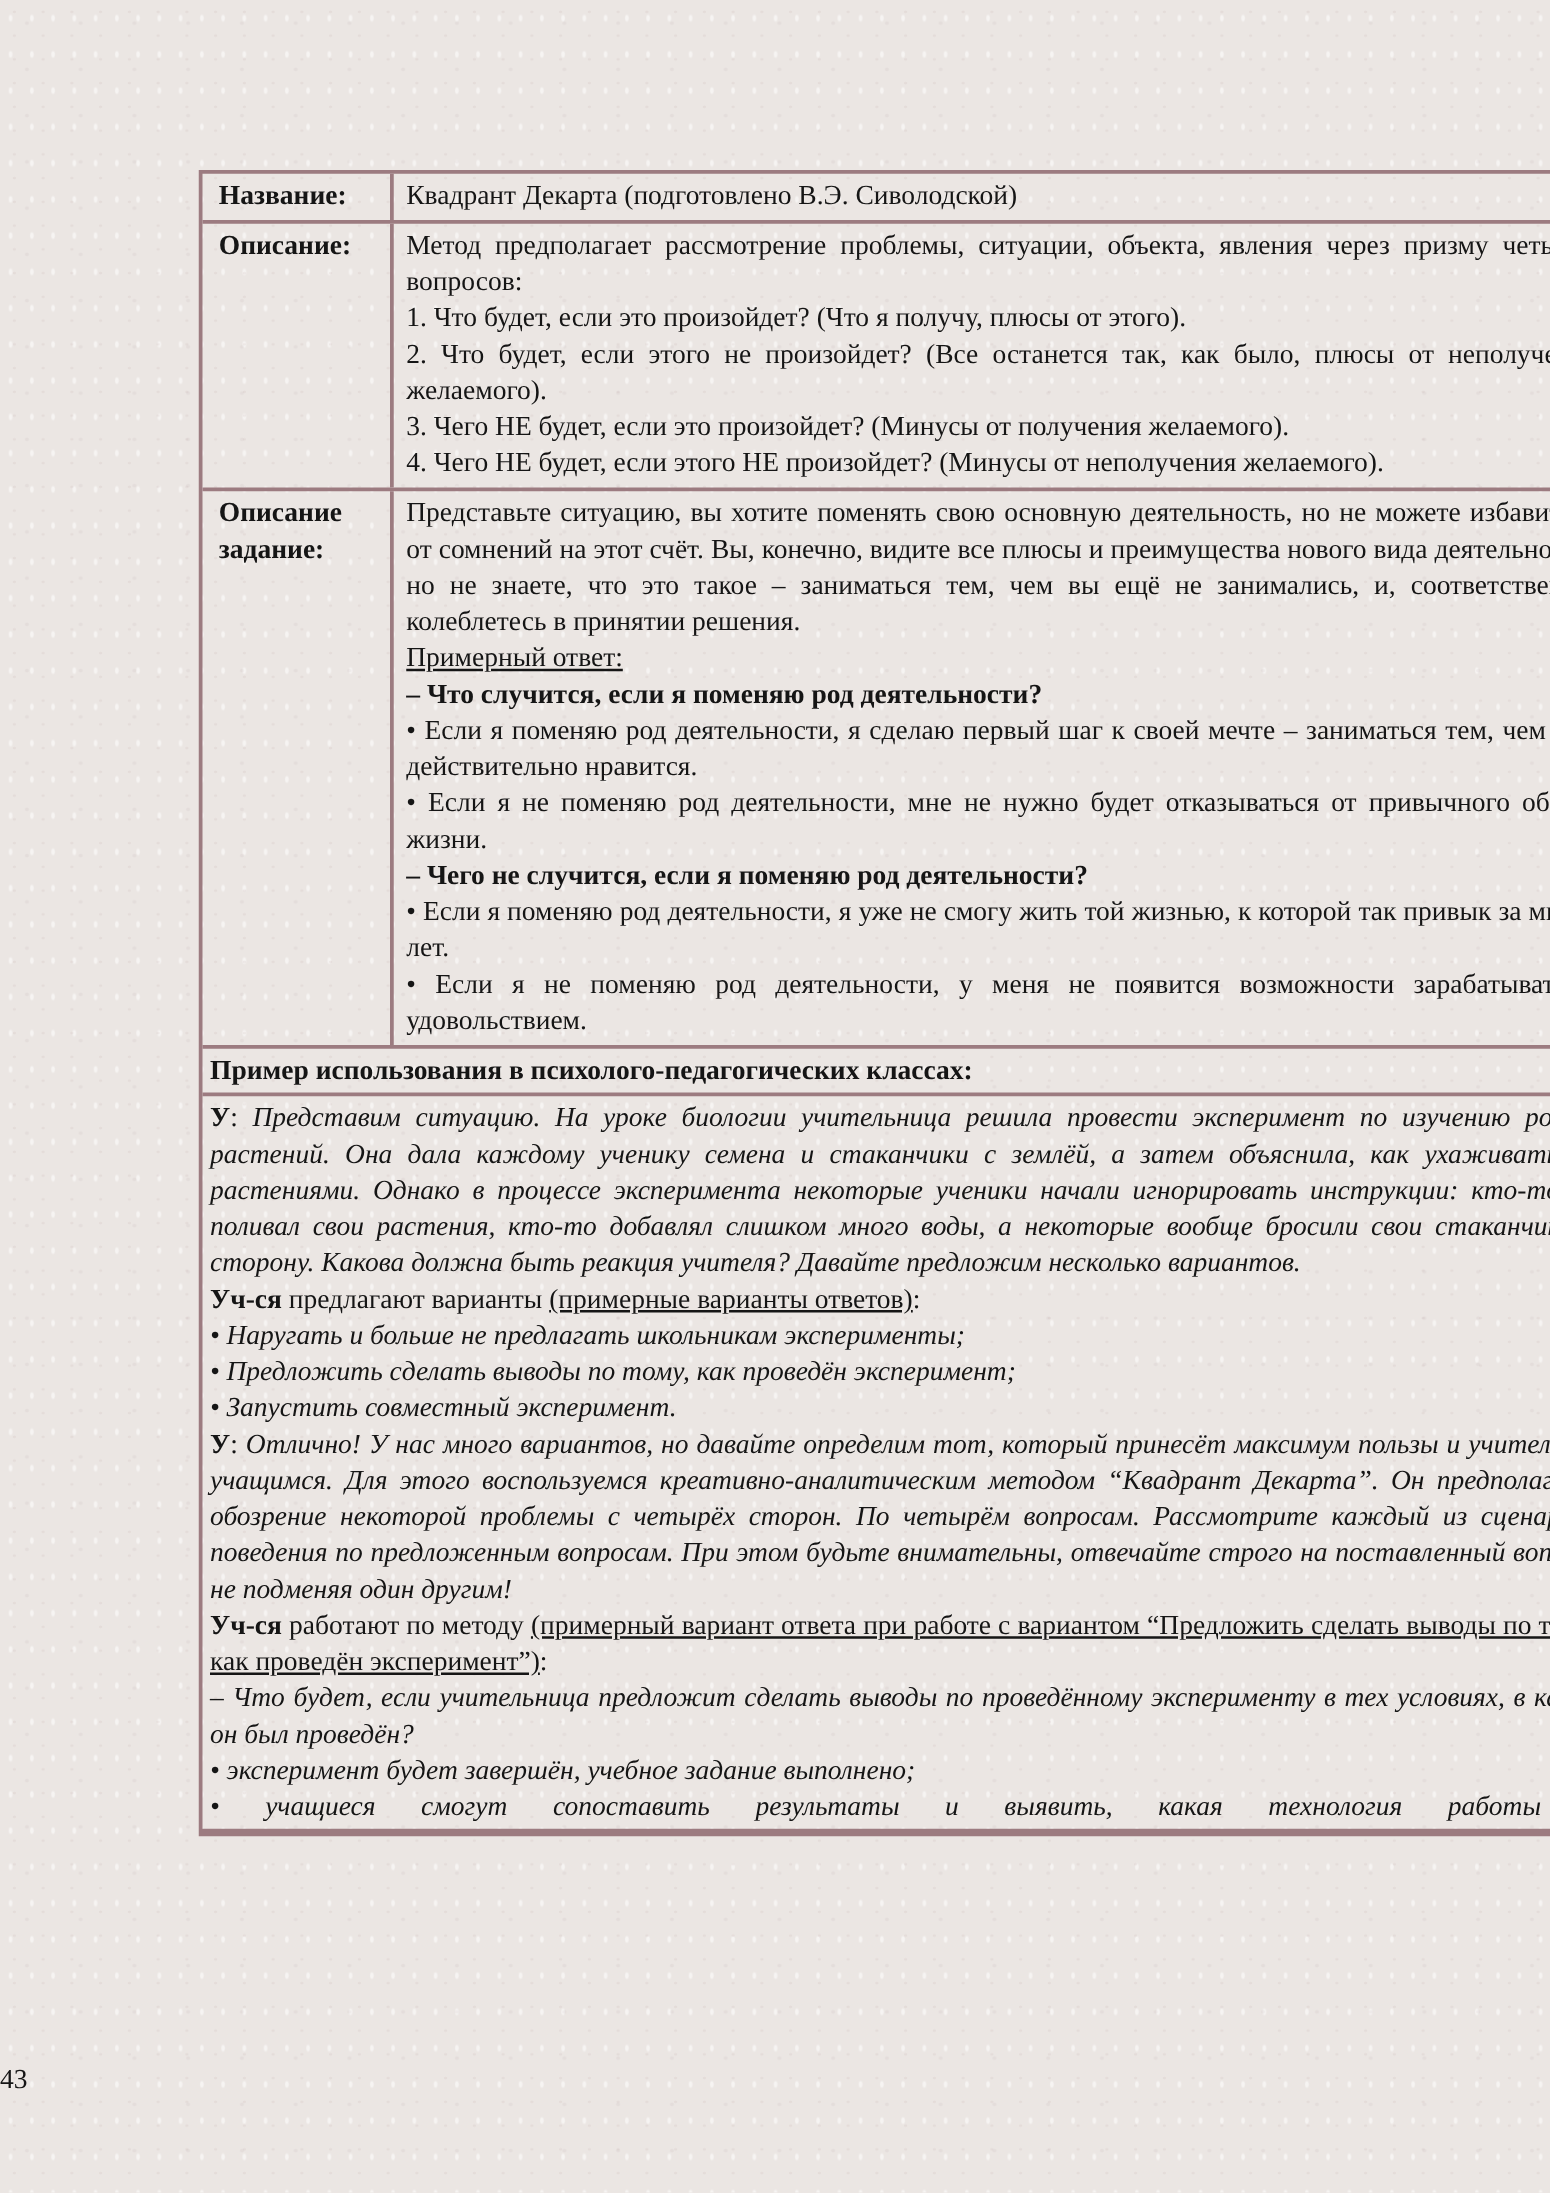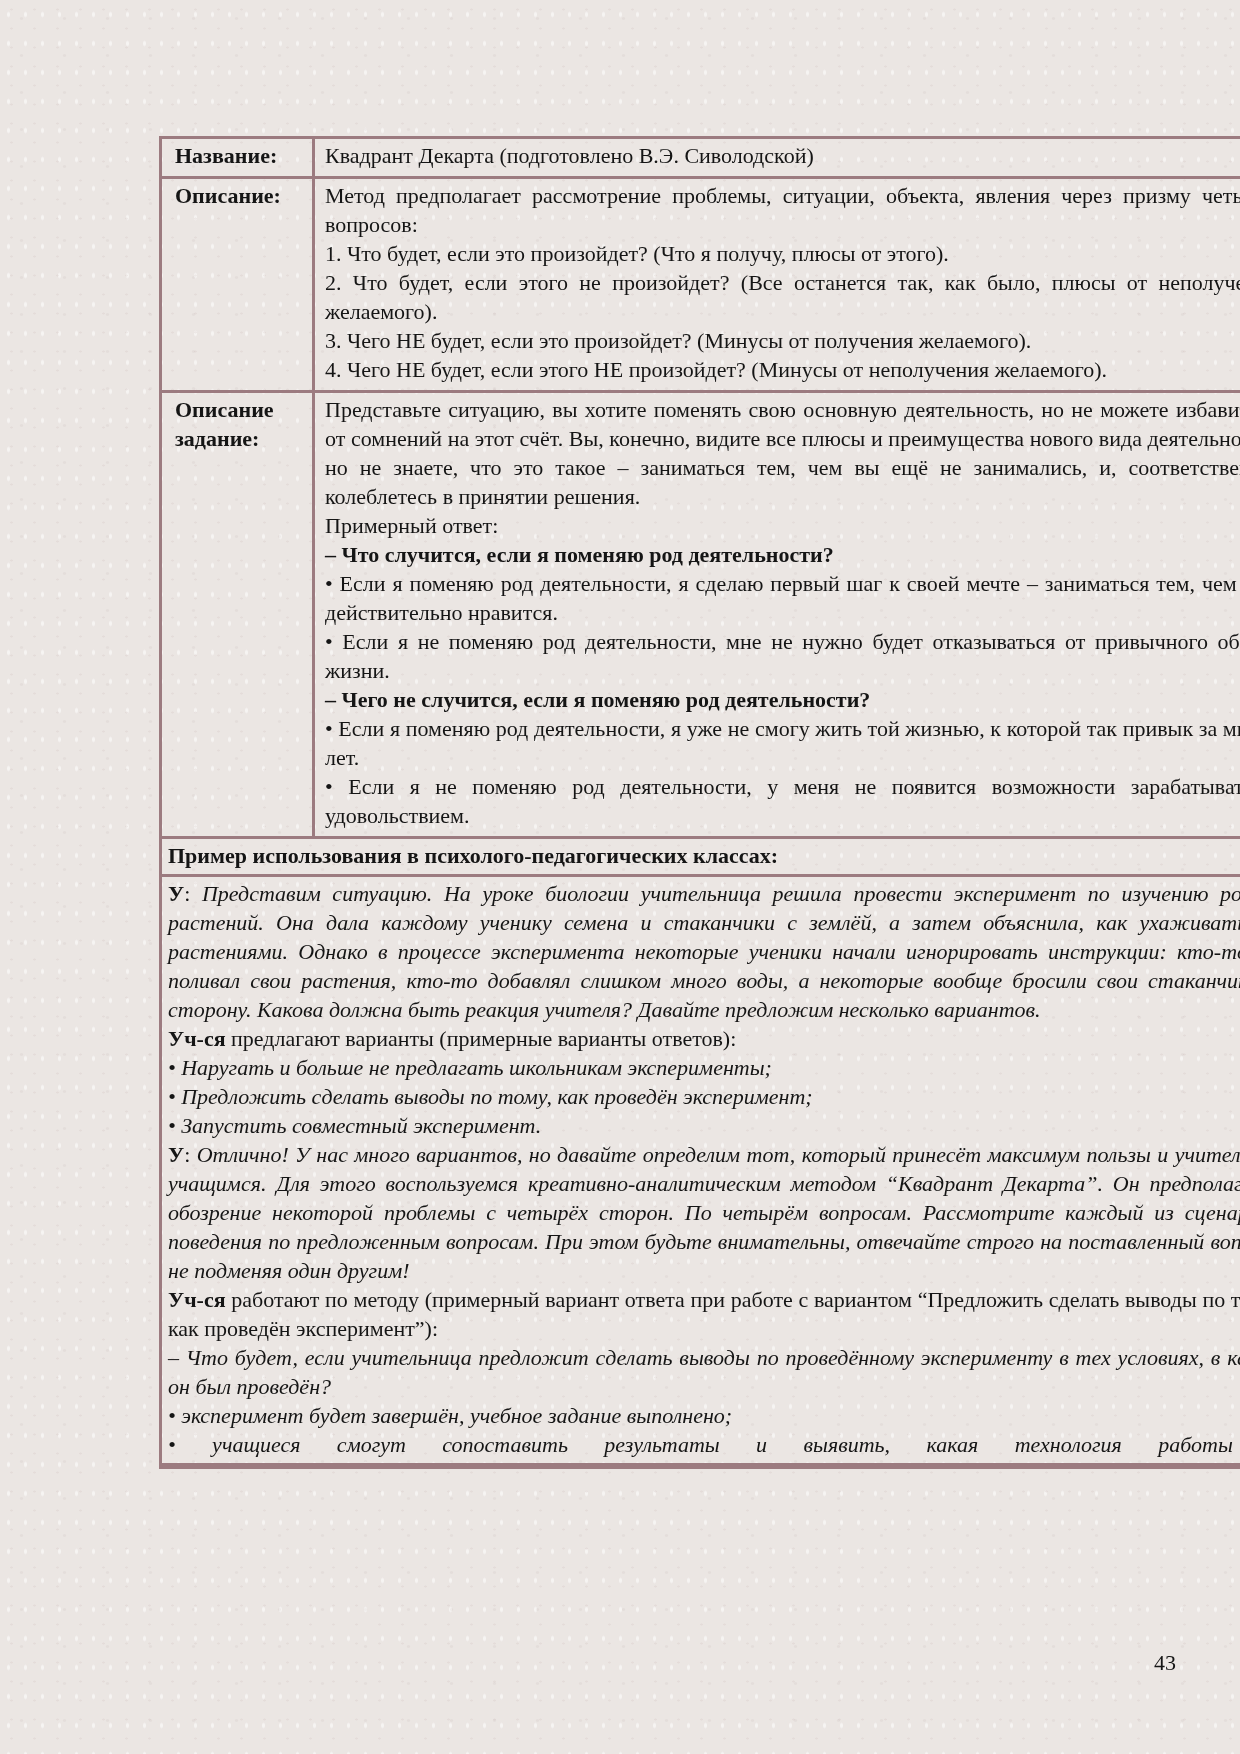--- a/index.html
+++ b/index.html
@@ -24,23 +24,23 @@
   .tr.first{border-top:none}
   .th{flex:0 0 153px;border-right:3px solid #9c7b80;font-weight:bold;padding:2px 6px 6px 13px}
   .td{flex:1;min-width:0;padding:2px 12px 6px 10px}
   .full{display:block;padding:2px 12px 4px 6px}
   .hdr{font-weight:bold}
   p{margin:0}
   .just{text-align:justify}
   .b{font-weight:bold}
   .i{font-style:italic}
   .bi{font-weight:normal;font-style:italic}
-  .u{}
+  .u{text-decoration:underline}
   .stretch{text-align:justify;text-align-last:justify}
-  .page-num{position:absolute;top:1650px;left:0;width:1176px;text-align:right;font-size:22px}
+  .page-num{position:absolute;top:1650px;left:0;width:1176px;text-align:left;font-size:22px}
 </style>
 </head>
 <body>
 
 <div class="doc-table">
 
   <div class="tr first">
     <div class="th">Название:</div>
     <div class="td">Квадрант Декарта (подготовлено В.Э. Сиволодской)</div>
   </div>

